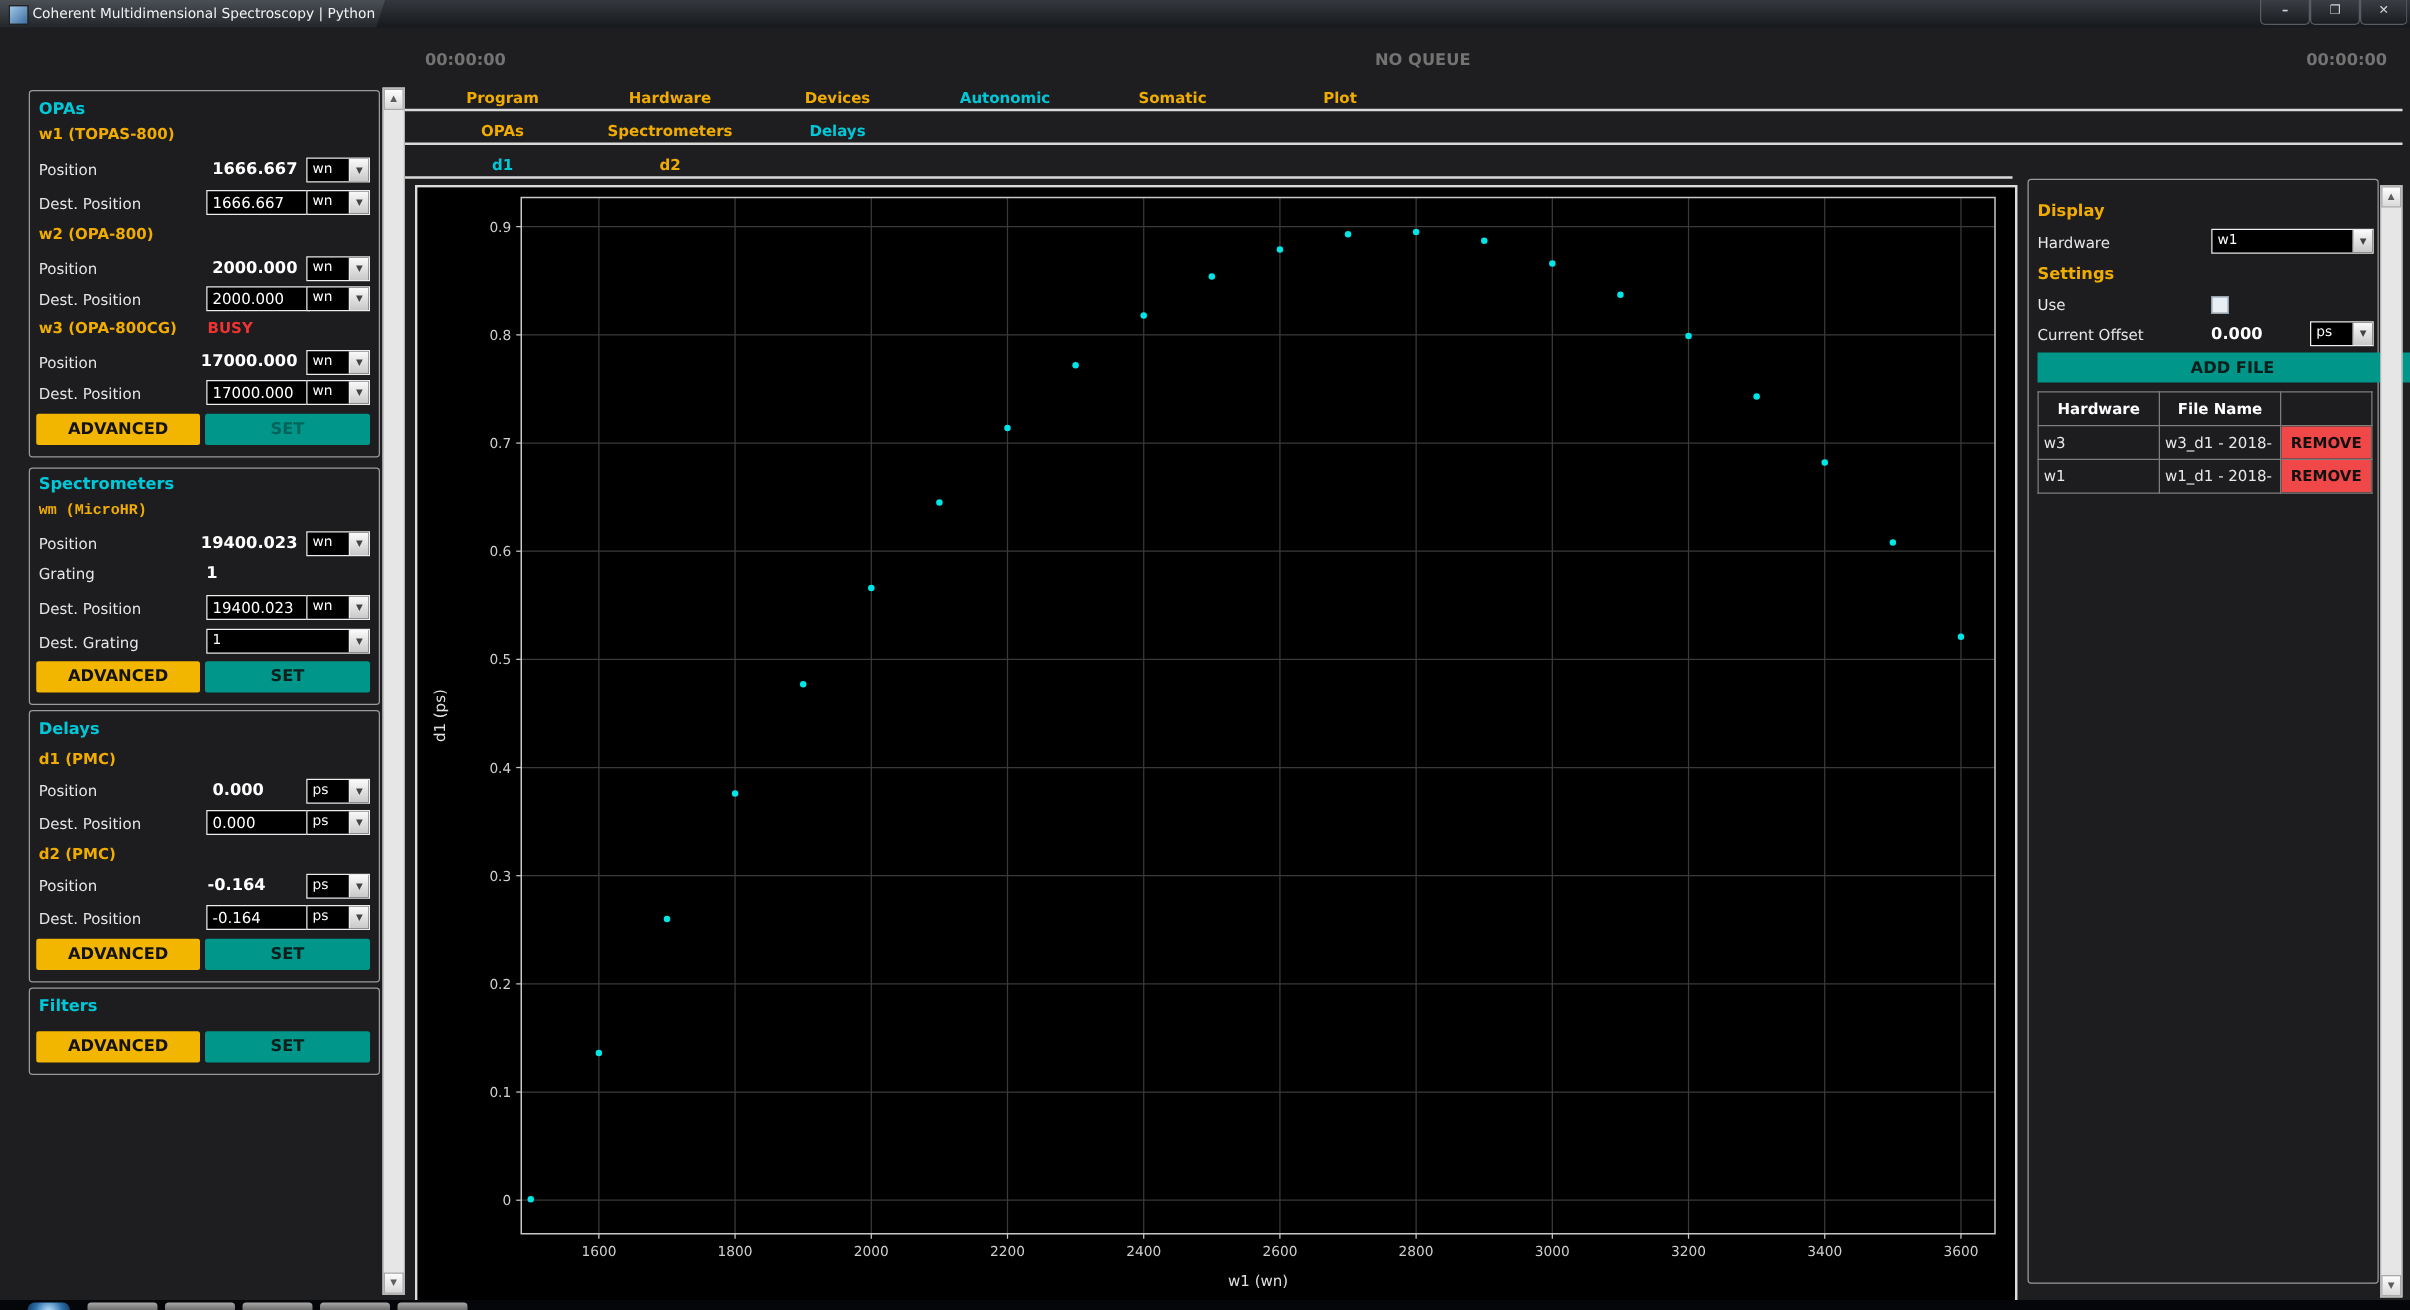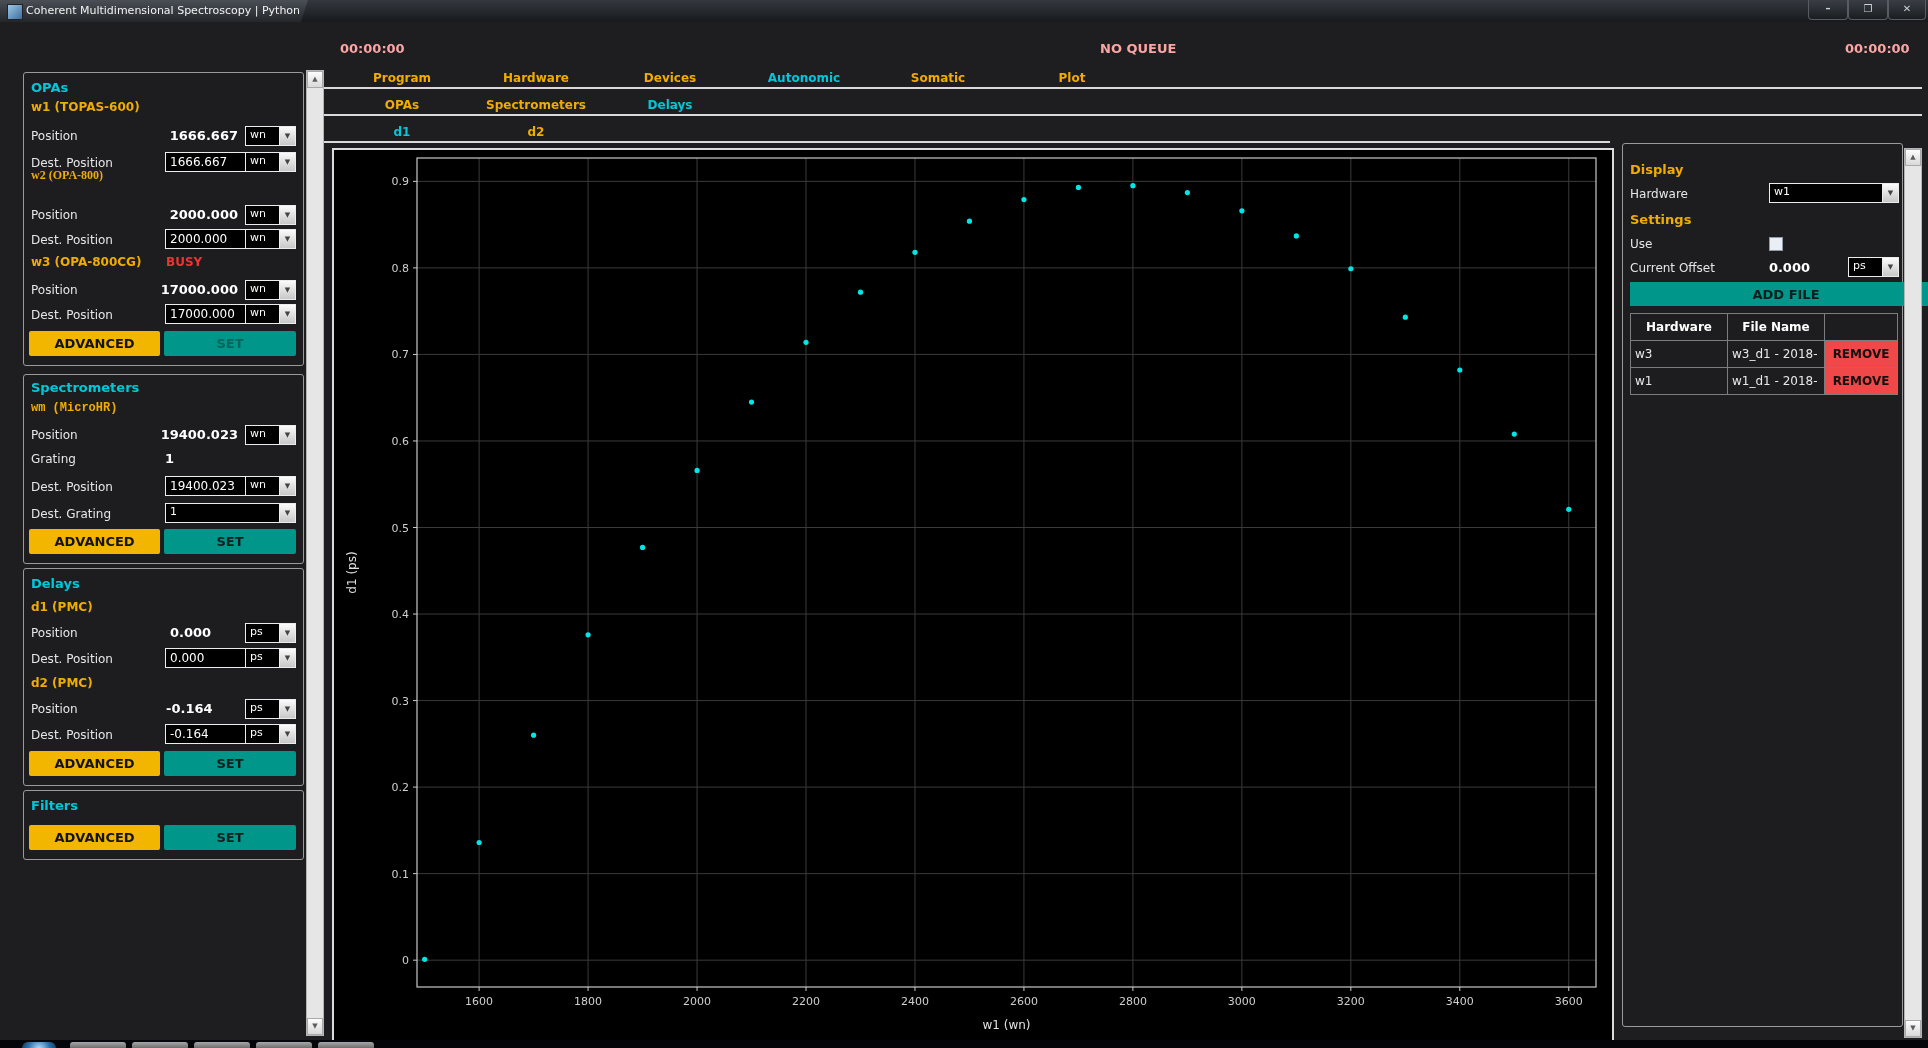--- a/index.html
+++ b/index.html
@@ -11,21 +11,21 @@
   #titletab{left:0;top:0;width:308px;height:22px;background:linear-gradient(#4a4f56,#23262a);
     transform:skewX(-18deg);transform-origin:top;}
   .title-text{left:26px;top:4px;font-size:11px;color:#f2f2f2;}
   .app-icon{left:7px;top:4px;width:14px;height:14px;background:linear-gradient(135deg,#9fc6e8,#3c6e9e);border:1px solid #222;}
   .winbtn{top:0;height:19px;width:38px;background:linear-gradient(#3a3e44,#1b1d20);
     border:1px solid #585d64;border-top:none;border-radius:0 0 4px 4px;color:#cdd3d9;
     font-size:10px;text-align:center;line-height:18px;font-weight:bold;}
   
   .shutdown{left:14px;top:30px;width:311px;height:33px;background:#f04848;color:#14100f;
     font-weight:bold;font-size:13px;display:flex;align-items:center;justify-content:center;border-radius:2px;}
-  .hdr-time{top:41px;font-size:13px;font-weight:bold;color:#fca5a5;}
+  .hdr-time{top:41px;font-size:13px;font-weight:bold;color:#737373;}
   
   .tab{transform:translateX(-50%);font-size:12px;font-weight:bold;color:#f0ac00;white-space:nowrap;cursor:default;}
   .tab.sel{color:#00c8d8;}
   .tabline{height:2px;background:#d9d9d9;}
   
   .panel{background:#1d1d1f;border:1px solid #9a9a9a;border-radius:3px;}
   .sec-h{font-size:13px;font-weight:bold;color:#00c8d8;}
   .dev-h{font-size:12px;font-weight:bold;color:#f0ac00;}
   .busy{font-size:12px;font-weight:bold;color:#ee3333;}
   .rowlab{font-size:12px;color:#e6e6e6;text-align:center;}
@@ -93,35 +93,35 @@
   <div class="abs tab" style="left:536px;top:98px;">Spectrometers</div>
   <div class="abs tab sel" style="left:670px;top:98px;">Delays</div>
   <div class="abs tabline" style="left:312px;top:114px;width:1610px;"></div>
 
   <div class="abs tab sel" style="left:402px;top:125px;">d1</div>
   <div class="abs tab" style="left:536px;top:125px;">d2</div>
   <div class="abs tabline" style="left:312px;top:141px;width:1298px;"></div>
 
   <div class="abs panel" style="left:23px;top:72px;width:279px;height:292px;"></div>
   <div class="abs sec-h" style="left:31px;top:80px;">OPAs</div>
-  <div class="abs dev-h" style="left:31px;top:100px;">w1 (TOPAS-600)</div>
+  <div class="abs dev-h" style="left:31px;top:100px;">w1 (TOPAS-800)</div>
   <div class="abs rowlab" style="left:31px;top:129px;">Position</div>
   <div class="abs val" style="left:138px;top:128px;width:100px;">1666.667</div>
   <div class="abs unitdd" style="left:245px;top:126px;width:49px;height:18px;">
     <span class="udd-t">wn</span>
       <span class="udd-b">▼</span>
     </div>
   <div class="abs rowlab" style="left:31px;top:156px;">Dest. Position</div>
   <div class="abs inp" style="left:165px;top:152px;width:73px;height:18px;">1666.667</div>
   <div class="abs unitdd" style="left:245px;top:152px;width:49px;height:18px;">
     <span class="udd-t">wn</span>
       <span class="udd-b">▼</span>
     </div>
 
-  <div class="abs dev-h" style="left:31px;top:168px;font-family:Liberation Serif, serif;">w2 (OPA-800)</div>
+  <div class="abs dev-h" style="left:31px;top:180px;">w2 (OPA-800)</div>
   <div class="abs rowlab" style="left:31px;top:208px;">Position</div>
   <div class="abs val" style="left:138px;top:207px;width:100px;">2000.000</div>
   <div class="abs unitdd" style="left:245px;top:205px;width:49px;height:18px;">
     <span class="udd-t">wn</span>
       <span class="udd-b">▼</span>
     </div>
   <div class="abs rowlab" style="left:31px;top:233px;">Dest. Position</div>
   <div class="abs inp" style="left:165px;top:229px;width:73px;height:18px;">2000.000</div>
   <div class="abs unitdd" style="left:245px;top:229px;width:49px;height:18px;">
     <span class="udd-t">wn</span>

